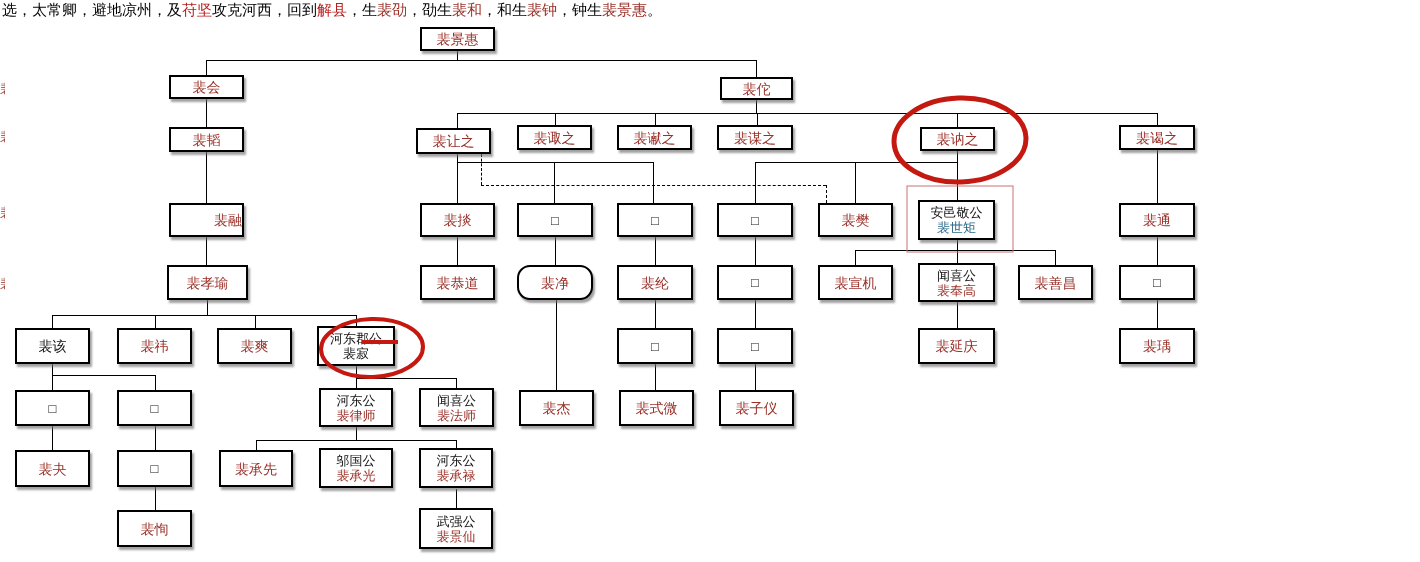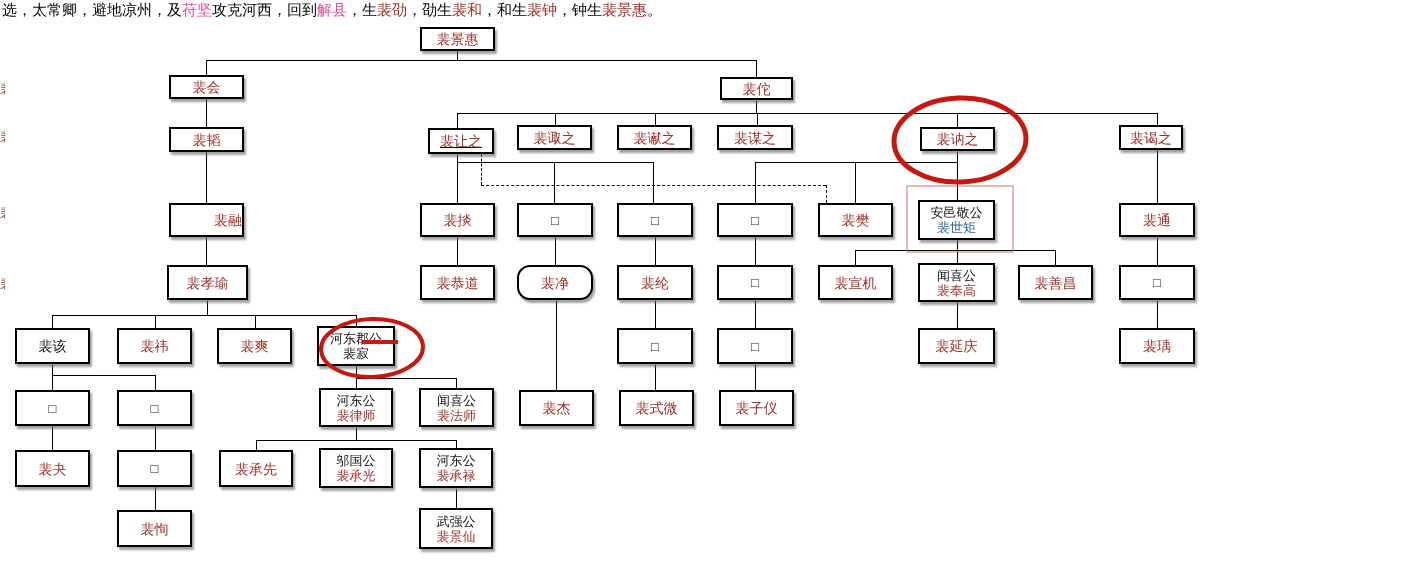--- a/index.html
+++ b/index.html
@@ -7,21 +7,21 @@
     width:1420px;height:562px;position:relative;overflow:hidden;
     background:#ffffff;
     font-family:"Liberation Sans","DejaVu Sans",sans-serif;
   }
   #stage{position:absolute;left:0;top:0;width:1420px;height:562px;}
   #intro{
     position:absolute;left:2px;top:0px;width:760px;
     font-size:15px;line-height:19px;color:#000;white-space:nowrap;
   }
   #intro .seg-k{color:#000;}
-  #intro .seg-link{color:#ec4899;font-family:Liberation Serif, serif;}
+  #intro .seg-link{color:#b91c1c;font-family:Liberation Serif, serif;}
   #intro .seg-name{color:#9a3028;}
   .node{
     position:absolute;box-sizing:border-box;background:#fff;
     border:2px solid #000;
     box-shadow:2px 3px 2px rgba(110,110,110,.65);
     display:flex;flex-direction:column;align-items:center;justify-content:center;
     z-index:3;text-align:center;
   }
   .node span{display:block;}
   .node .sz1{font-size:14px;line-height:16px;}
@@ -119,36 +119,36 @@
       </div>
       <div class="node" style="left: 169px; top: 75px; width: 75px; height: 24px;">
         <span class="sz1 c-r">裴会</span>
       </div>
       <div class="node" style="left: 720px; top: 77px; width: 73px; height: 23px;">
         <span class="sz1 c-r">裴佗</span>
       </div>
       <div class="node" style="left: 169px; top: 127px; width: 75px; height: 25px;">
         <span class="sz1 c-r">裴韬</span>
       </div>
-      <div class="node" style="left: 428px; top: 128px; width: 66px; height: 26px; text-decoration: underline;">
+      <div class="node" style="left: 416px; top: 128px; width: 75px; height: 26px;">
         <span class="sz1 c-r">裴让之</span>
       </div>
       <div class="node" style="left: 517px; top: 125px; width: 75px; height: 25px;">
         <span class="sz1 c-r">裴诹之</span>
       </div>
       <div class="node" style="left: 617px; top: 125px; width: 75px; height: 25px;">
         <span class="sz1 c-r">裴谳之</span>
       </div>
       <div class="node" style="left: 717px; top: 125px; width: 76px; height: 25px;">
         <span class="sz1 c-r">裴谋之</span>
       </div>
       <div class="node" style="left: 920px; top: 127px; width: 75px; height: 24px;">
         <span class="sz1 c-r">裴讷之</span>
       </div>
-      <div class="node" style="left: 1119px; top: 125px; width: 64px; height: 25px;">
+      <div class="node" style="left: 1119px; top: 125px; width: 76px; height: 25px;">
         <span class="sz1 c-r">裴谒之</span>
       </div>
       <div class="node" style="left: 169px; top: 203px; width: 75px; height: 34px; align-items: flex-end;">
         <span class="sz1 c-r">裴融</span>
       </div>
       <div class="node" style="left: 420px; top: 203px; width: 75px; height: 34px;">
         <span class="sz1 c-r">裴掞</span>
       </div>
       <div class="node" style="left: 517px; top: 203px; width: 76px; height: 34px;">
         <span class="sz2 c-k">□</span>

